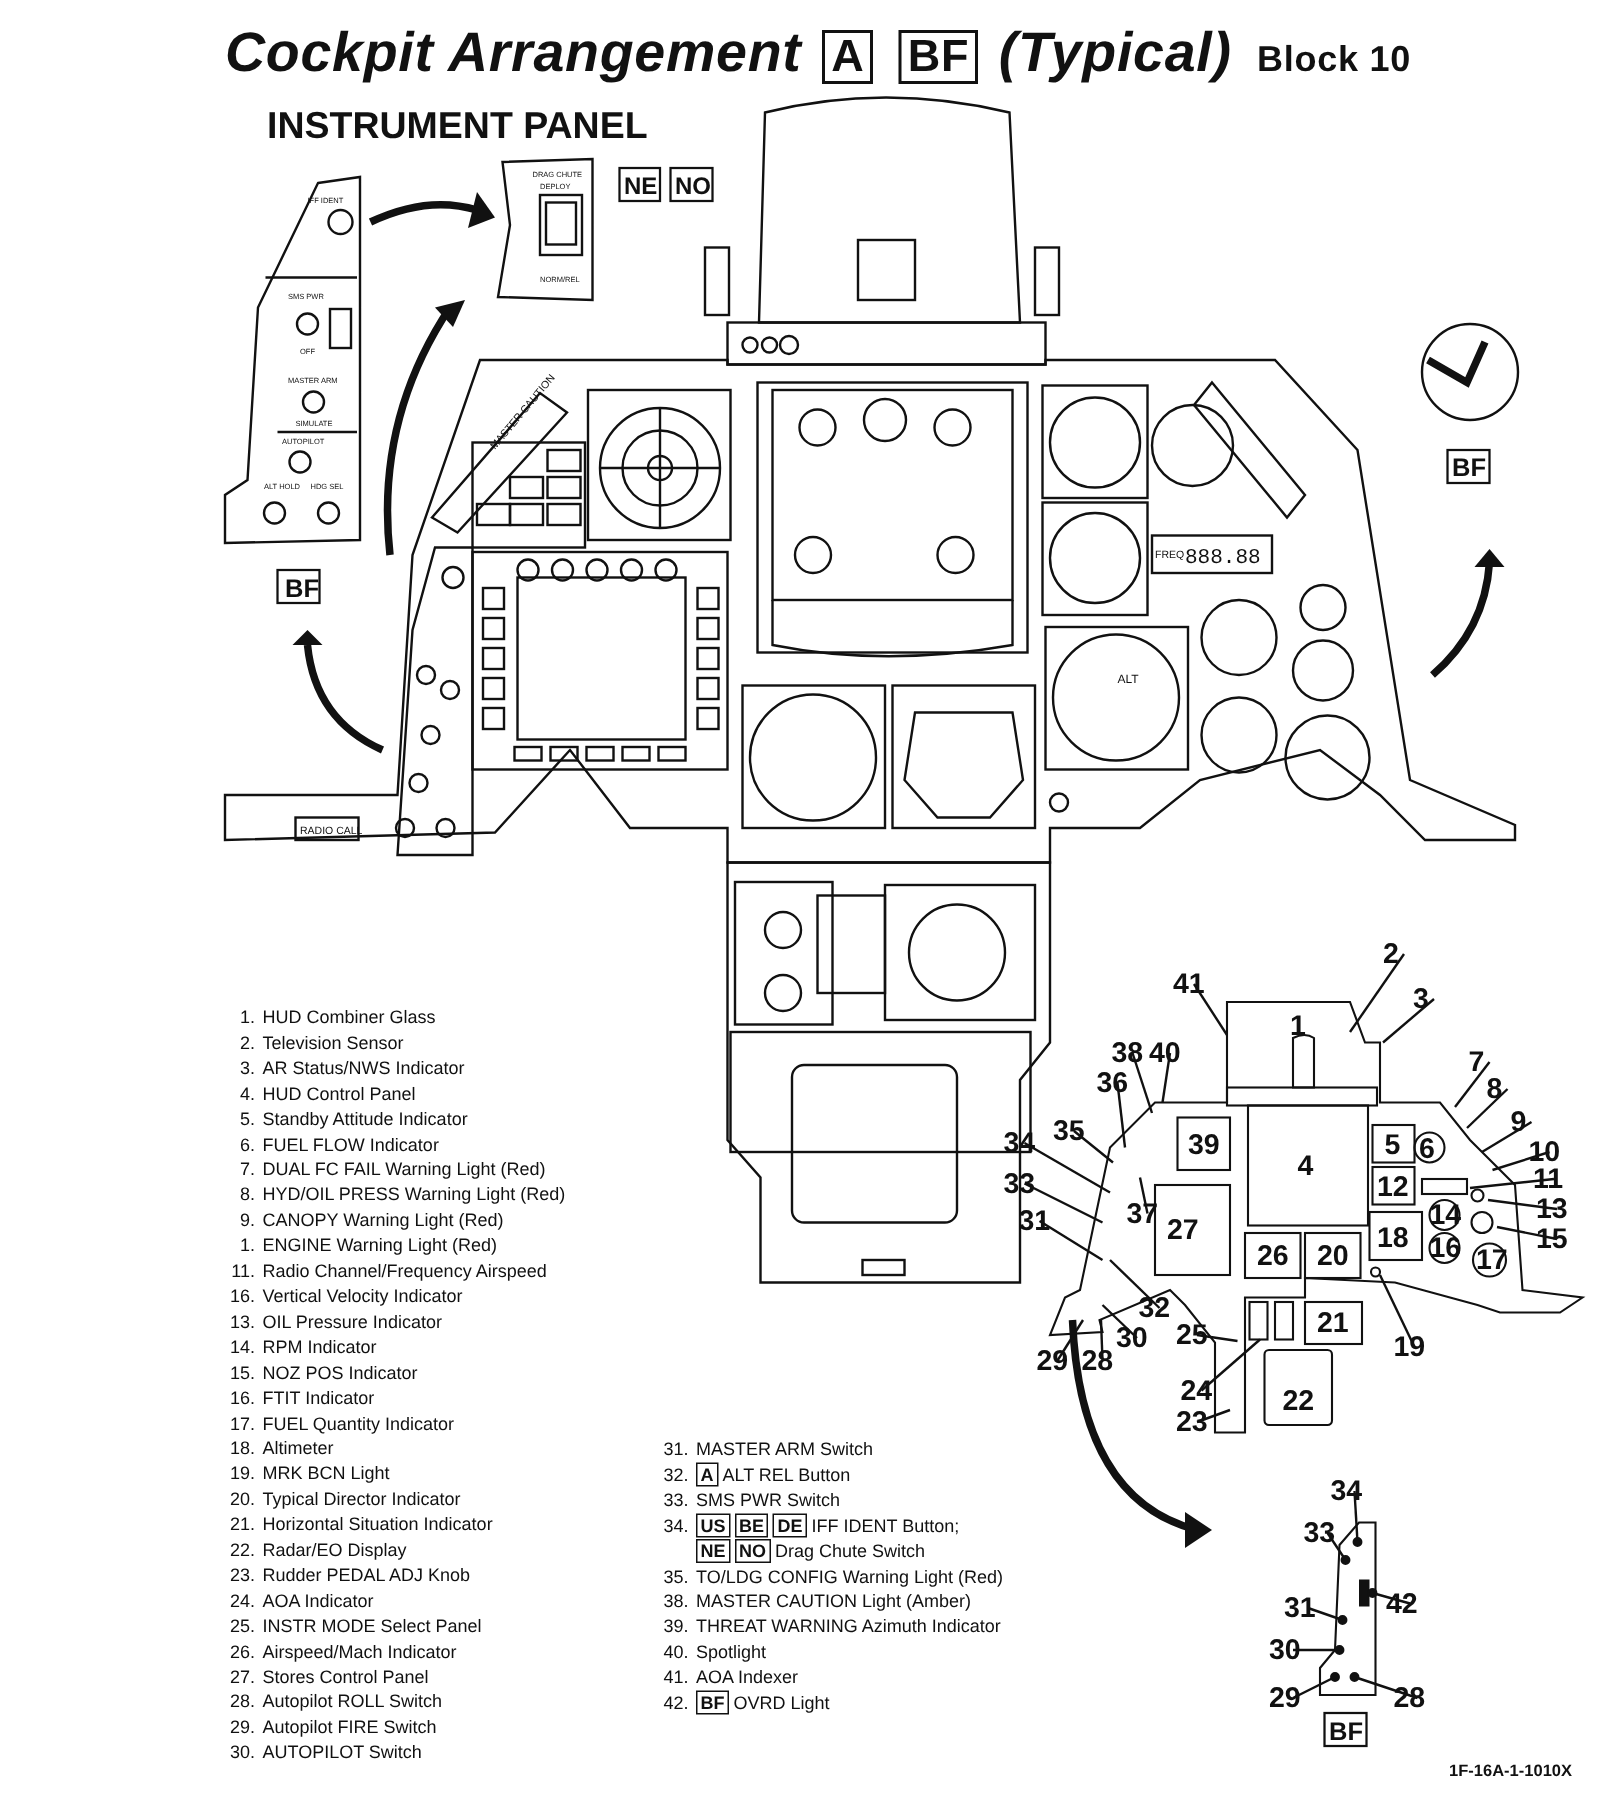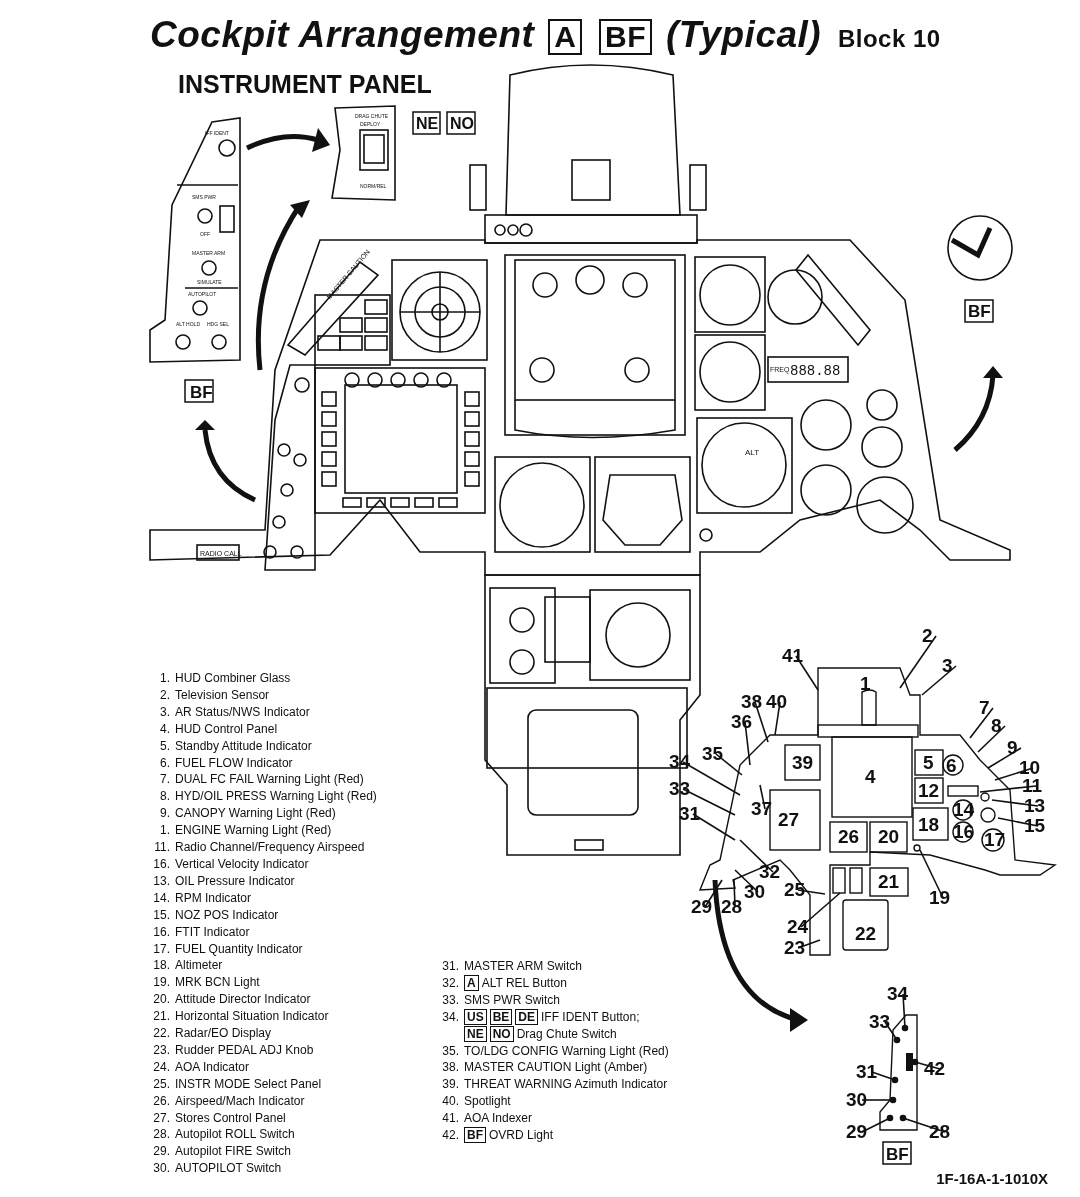--- a/index.html
+++ b/index.html
@@ -7,21 +7,21 @@
   .title{position:absolute;left:150px;top:14px;font-size:37px;font-weight:bold;font-style:italic;letter-spacing:0.5px;white-space:nowrap;}
   .title .box{display:inline-block;border:2px solid #111;font-style:normal;padding:0 4px;line-height:32px;margin:0 3px;font-size:30px;}
   .title .block{font-size:24px;font-style:normal;margin-left:6px;}
   .subtitle{position:absolute;left:157px;top:70px;font-size:25px;font-weight:bold;margin-left:21px;}
   svg.dia{position:absolute;left:0;top:0;}
   .legend{position:absolute;font-size:12px;line-height:16.9px;white-space:nowrap;}
   .legend .item{display:block;}
   .legend .num{display:inline-block;width:30px;text-align:right;margin-right:5px;}
   .tag{display:inline-block;border:1.5px solid #111;font-weight:bold;padding:0 2px;line-height:14px;margin-right:3px;}
   .cont{padding-left:35px;}
-  .figid{position:absolute;right:32px;bottom:10px;font-size:15px;font-weight:bold;margin-left:28px;}
+  .figid{position:absolute;right:32px;bottom:10px;font-size:11px;font-weight:bold;margin-left:28px;}
   .callout{font-family:"Liberation Sans",sans-serif;font-weight:bold;font-size:19px;}
   .small{font-family:"Liberation Sans",sans-serif;font-size:5px;}
   .boxlabel{font-family:"Liberation Sans",sans-serif;font-size:19px;font-weight:bold;}
 </style>
 </head>
 <body>
 
 <div class="title">
   <span>Cockpit Arrangement</span>
   <span class="box">A</span>
@@ -354,21 +354,21 @@
     <span class="item"><span class="num">1.</span><span>ENGINE Warning Light (Red)</span></span>
     <span class="item"><span class="num">11.</span><span>Radio Channel/Frequency Airspeed</span></span>
     <span class="item"><span class="num">16.</span><span>Vertical Velocity Indicator</span></span>
     <span class="item"><span class="num">13.</span><span>OIL Pressure Indicator</span></span>
     <span class="item"><span class="num">14.</span><span>RPM Indicator</span></span>
     <span class="item"><span class="num">15.</span><span>NOZ POS Indicator</span></span>
     <span class="item"><span class="num">16.</span><span>FTIT Indicator</span></span>
     <span class="item"><span class="num">17.</span><span>FUEL Quantity Indicator</span></span>
     <span class="item"><span class="num">18.</span><span>Altimeter</span></span>
     <span class="item"><span class="num">19.</span><span>MRK BCN Light</span></span>
-    <span class="item"><span class="num">20.</span><span>Attitude Director Indicator</span></span>
+    <span class="item"><span class="num">20.</span><span>Typical Director Indicator</span></span>
     <span class="item"><span class="num">21.</span><span>Horizontal Situation Indicator</span></span>
     <span class="item"><span class="num">22.</span><span>Radar/EO Display</span></span>
     <span class="item"><span class="num">23.</span><span>Rudder PEDAL ADJ Knob</span></span>
     <span class="item"><span class="num">24.</span><span>AOA Indicator</span></span>
     <span class="item"><span class="num">25.</span><span>INSTR MODE Select Panel</span></span>
     <span class="item"><span class="num">26.</span><span>Airspeed/Mach Indicator</span></span>
     <span class="item"><span class="num">27.</span><span>Stores Control Panel</span></span>
     <span class="item"><span class="num">28.</span><span>Autopilot ROLL Switch</span></span>
     <span class="item"><span class="num">29.</span><span>Autopilot FIRE Switch</span></span>
     <span class="item"><span class="num">30.</span><span>AUTOPILOT Switch</span></span>

